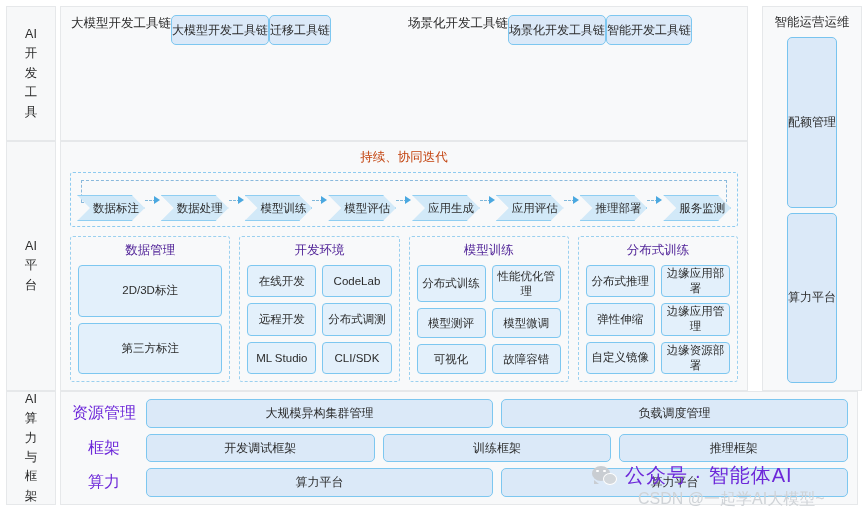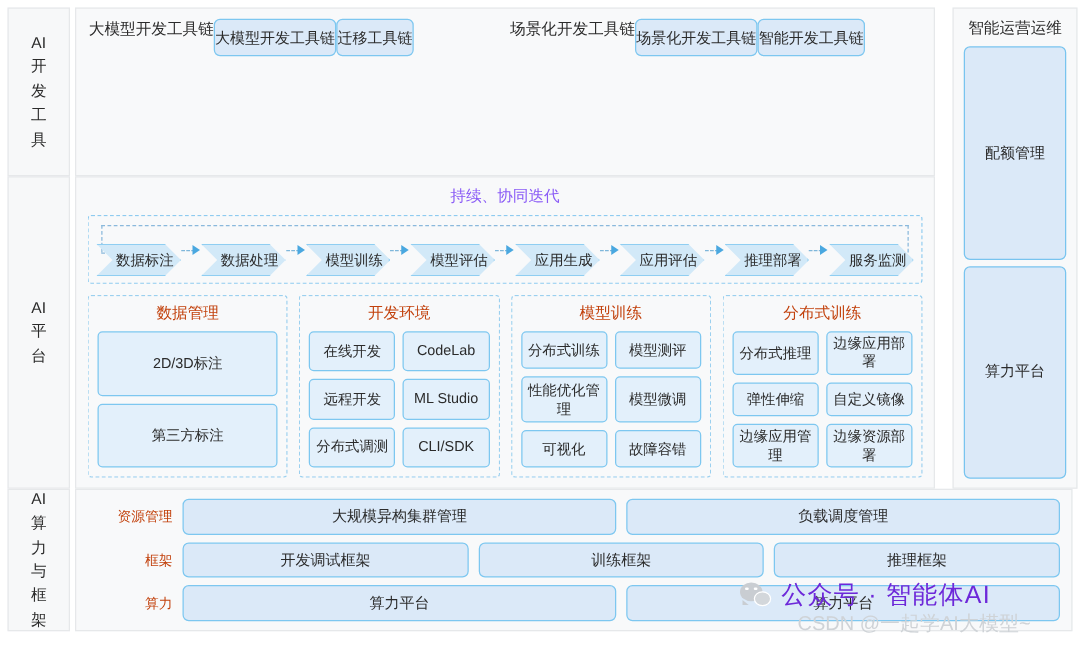--- a/index.html
+++ b/index.html
@@ -38,21 +38,21 @@
 
   
   .rail {
     position: absolute; top: 6px; left: 762px;
     width: 100px; height: 385px;
     background: #f8f9fa; border: 1px solid #e6e8ea;
     padding: 7px 8px;
     display: flex; flex-direction: column;
   }
   .rail-title { font-size: 12.5px; color: #2b2b2b; text-align: center; margin-bottom: 6px; }
-  .rail-boxes { flex: 1; display: flex; flex-direction: column; gap: 5px; }
+  .rail-boxes { flex: 1; display: flex; flex-direction: column; gap: 5px; align-items: center; }
   .rail-box {
     flex: 1;
     background: #dbe9f8; border: 1px solid #78c4ef; border-radius: 5px;
     display: flex; align-items: center; justify-content: center;
     font-size: 12px; color: #2b2b2b;
   }
 
   
   .chip {
     background: #dbe9f8; border: 1px solid #7dc7f0; border-radius: 5px;
@@ -62,21 +62,21 @@
   .chip-sm { font-size: 11.5px; border-radius: 4px; background: #e3f0fb; }
 
   
   .tools-cols { display: flex; gap: 8px; padding: 8px 10px; height: 100%; }
   .tools-col { flex: 1; display: flex; flex-direction: row; }
   .tools-col-title { font-size: 12.5px; color: #2b2b2b; text-align: center; margin-bottom: 7px; }
   .tools-col .chip { height: 30px; margin-bottom: 8px; }
 
   
   .plat-inner { padding: 7px 9px 8px 9px; height: 100%; display: flex; flex-direction: column; }
-  .plat-title { font-size: 12.5px; color: #8b5cf6; text-align: center; margin-bottom: 6px; }
+  .plat-title { font-size: 12.5px; color: #c2410c; text-align: center; margin-bottom: 6px; }
 
   .pipeline-wrap {
     border: 1px dashed #8ecbf0; border-radius: 3px;
     padding: 22px 6px 5px 6px;
     position: relative; margin-bottom: 9px;
   }
   .pipeline { display: flex; align-items: flex-start; justify-content: space-between; }
   .chev {
     position: relative; height: 26px; flex: 1 1 0;
     background: #d2e9f8; border: 1px solid #8fcef2;
@@ -108,31 +108,31 @@
     border-left: 6px solid #4aa8e0;
     border-top: 4px solid transparent; border-bottom: 4px solid transparent;
   }
 
   .groups { display: flex; gap: 9px; flex: 1; }
   .group {
     flex: 1; border: 1px dashed #9bd0ef; border-radius: 3px;
     padding: 5px 7px 7px 7px; display: flex; flex-direction: column;
     background: transparent;
   }
-  .group-title { font-size: 12.5px; color: #c2410c; text-align: center; margin-bottom: 6px; }
+  .group-title { font-size: 12.5px; color: #4c1d95; text-align: center; margin-bottom: 6px; }
   .group-grid { display: grid; gap: 6px; flex: 1; }
   .group-grid.c1 { grid-template-columns: 1fr; }
   .group-grid.c2 { grid-template-columns: 1fr 1fr; }
   .group-grid .chip { min-height: 25px; }
 
   
   .comp-inner { padding: 7px 9px; height: 100%; display: flex; flex-direction: column; gap: 6px; }
   .comp-row { display: flex; align-items: center; gap: 8px; flex: 1; }
   .comp-row-label {
-    flex: 0 0 68px; font-size: 11px; color: #c2410c; text-align: right;
+    flex: 0 0 68px; font-size: 16px; color: #6d28d9; text-align: center;
   }
   .comp-row-boxes { flex: 1; display: flex; gap: 8px; height: 100%; }
   .comp-row-boxes .chip { flex: 1; height: 100%; }
 
   
   .wm { position: absolute; pointer-events: none; user-select: none; }
   .wm-main { left: 592px; top: 462px; display: flex; align-items: center; gap: 7px; }
   .wm-main .wm-text { font-size: 20px; color: #6d28d9; letter-spacing: 1px; white-space: nowrap; }
   .wm-bubble { position: relative; width: 26px; height: 20px; }
   .wm-bubble .b1 {
@@ -227,44 +227,44 @@
                 <div class="chip chip-sm">2D/3D标注</div>
                 <div class="chip chip-sm">第三方标注</div>
               </div>
             </div>
             <div class="group">
               <div class="group-title">开发环境</div>
               <div class="group-grid c2">
                 <div class="chip chip-sm">在线开发</div>
                 <div class="chip chip-sm">CodeLab</div>
                 <div class="chip chip-sm">远程开发</div>
+                <div class="chip chip-sm">分布式调测</div>
                 <div class="chip chip-sm">ML Studio</div>
-                <div class="chip chip-sm">分布式调测</div>
                 <div class="chip chip-sm">CLI/SDK</div>
               </div>
             </div>
             <div class="group">
               <div class="group-title">模型训练</div>
               <div class="group-grid c2">
                 <div class="chip chip-sm">分布式训练</div>
+                <div class="chip chip-sm">性能优化管理</div>
                 <div class="chip chip-sm">模型测评</div>
-                <div class="chip chip-sm">性能优化管理</div>
                 <div class="chip chip-sm">模型微调</div>
                 <div class="chip chip-sm">可视化</div>
                 <div class="chip chip-sm">故障容错</div>
               </div>
             </div>
             <div class="group">
               <div class="group-title">分布式训练</div>
               <div class="group-grid c2">
                 <div class="chip chip-sm">分布式推理</div>
                 <div class="chip chip-sm">边缘应用部署</div>
                 <div class="chip chip-sm">弹性伸缩</div>
+                <div class="chip chip-sm">边缘应用管理</div>
                 <div class="chip chip-sm">自定义镜像</div>
-                <div class="chip chip-sm">边缘应用管理</div>
                 <div class="chip chip-sm">边缘资源部署</div>
               </div>
             </div>
           </div>
       </div>
     </div>
   </div>
 
   <div class="layer layer-compute">
     <div class="side-label">

